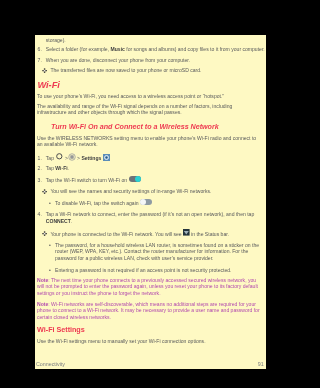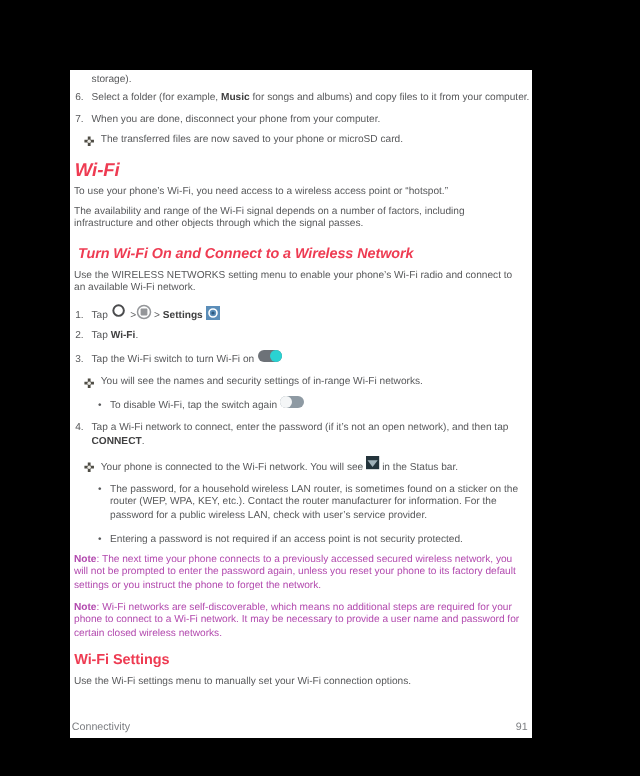--- a/index.html
+++ b/index.html
@@ -1,17 +1,17 @@
 <!DOCTYPE html>
 <html><head>
 <meta charset="utf-8">
 <style>
   html,body{margin:0;padding:0;background:#000;width:300px;height:388px;overflow:hidden;}
   body{font-family:"Liberation Sans", sans-serif;}
-  .page{position:absolute;left:35px;top:35px;width:231px;height:334px;background:#ffffff;overflow:hidden;}
+  .page{position:absolute;left:35px;top:35px;width:231px;height:334px;background:#fef9c3;overflow:hidden;}
   .blk{position:absolute;}
   .body-txt{font-size:5.075px;line-height:6.35px;color:#58595b;}
   b,.bold{font-weight:bold;color:#404041;}
   .h1{font-size:9.3px;font-weight:bold;font-style:italic;color:#ee3b52;line-height:9px;letter-spacing:-0.04px;}
   .h2{font-size:7.18px;font-weight:bold;font-style:italic;color:#ee3b52;line-height:7.6px;letter-spacing:-0.03px;}
   .h3{font-size:7.22px;font-weight:bold;color:#ee3b52;line-height:7.6px;letter-spacing:-0.03px;}
   .note{color:#b249ae;font-size:5.075px;line-height:6.55px;}
   .note b{color:#b249ae;}
   .row{display:flex;}
   .marker{flex:0 0 auto;}
@@ -47,21 +47,21 @@
         </svg>
       </span>
     <span class="cell">The transferred files are now saved to your phone or microSD card.</span>
   </div>
 
   <div class="blk h1" style="left:2.4px;top:45.5px;">Wi-Fi</div>
 
   <div class="blk body-txt" style="left:2px;top:58.2px;width:225.5px;">To use your phone’s Wi-Fi, you need access to a wireless access point or “hotspot.”</div>
   <div class="blk body-txt" style="left:2px;top:67.9px;width:225.5px;">The availability and range of the Wi-Fi signal depends on a number of factors, including infrastructure and other objects through which the signal passes.</div>
 
-  <div class="blk h2" style="left:4px;top:89.3px;">Turn Wi-Fi On and Connect to a Wireless Network</div>
+  <div class="blk h2" style="left:16px;top:89.3px;">Turn Wi-Fi On and Connect to a Wireless Network</div>
 
   <div class="blk body-txt" style="left:2px;top:99.8px;width:225.5px;">Use the WIRELESS NETWORKS setting menu to enable your phone’s Wi-Fi radio and connect to an available Wi-Fi network.</div>
 
   <div class="blk row body-txt" style="left:2.6px;top:119.9px;width:233.8px;">
     <span class="marker" style="width:8.2px;">1.</span>
     <span class="cell">
       <span>Tap</span>
       <span class="ico" style="width:6.6px;margin:0 0.6px 0 1.1px">
         <svg style="top:-5.9px" width="6.6" height="6.6" viewBox="0 0 14 14">
             <circle cx="7" cy="7" r="5.6" fill="none" stroke="#4a4b4d" stroke-width="2.1"></circle>

